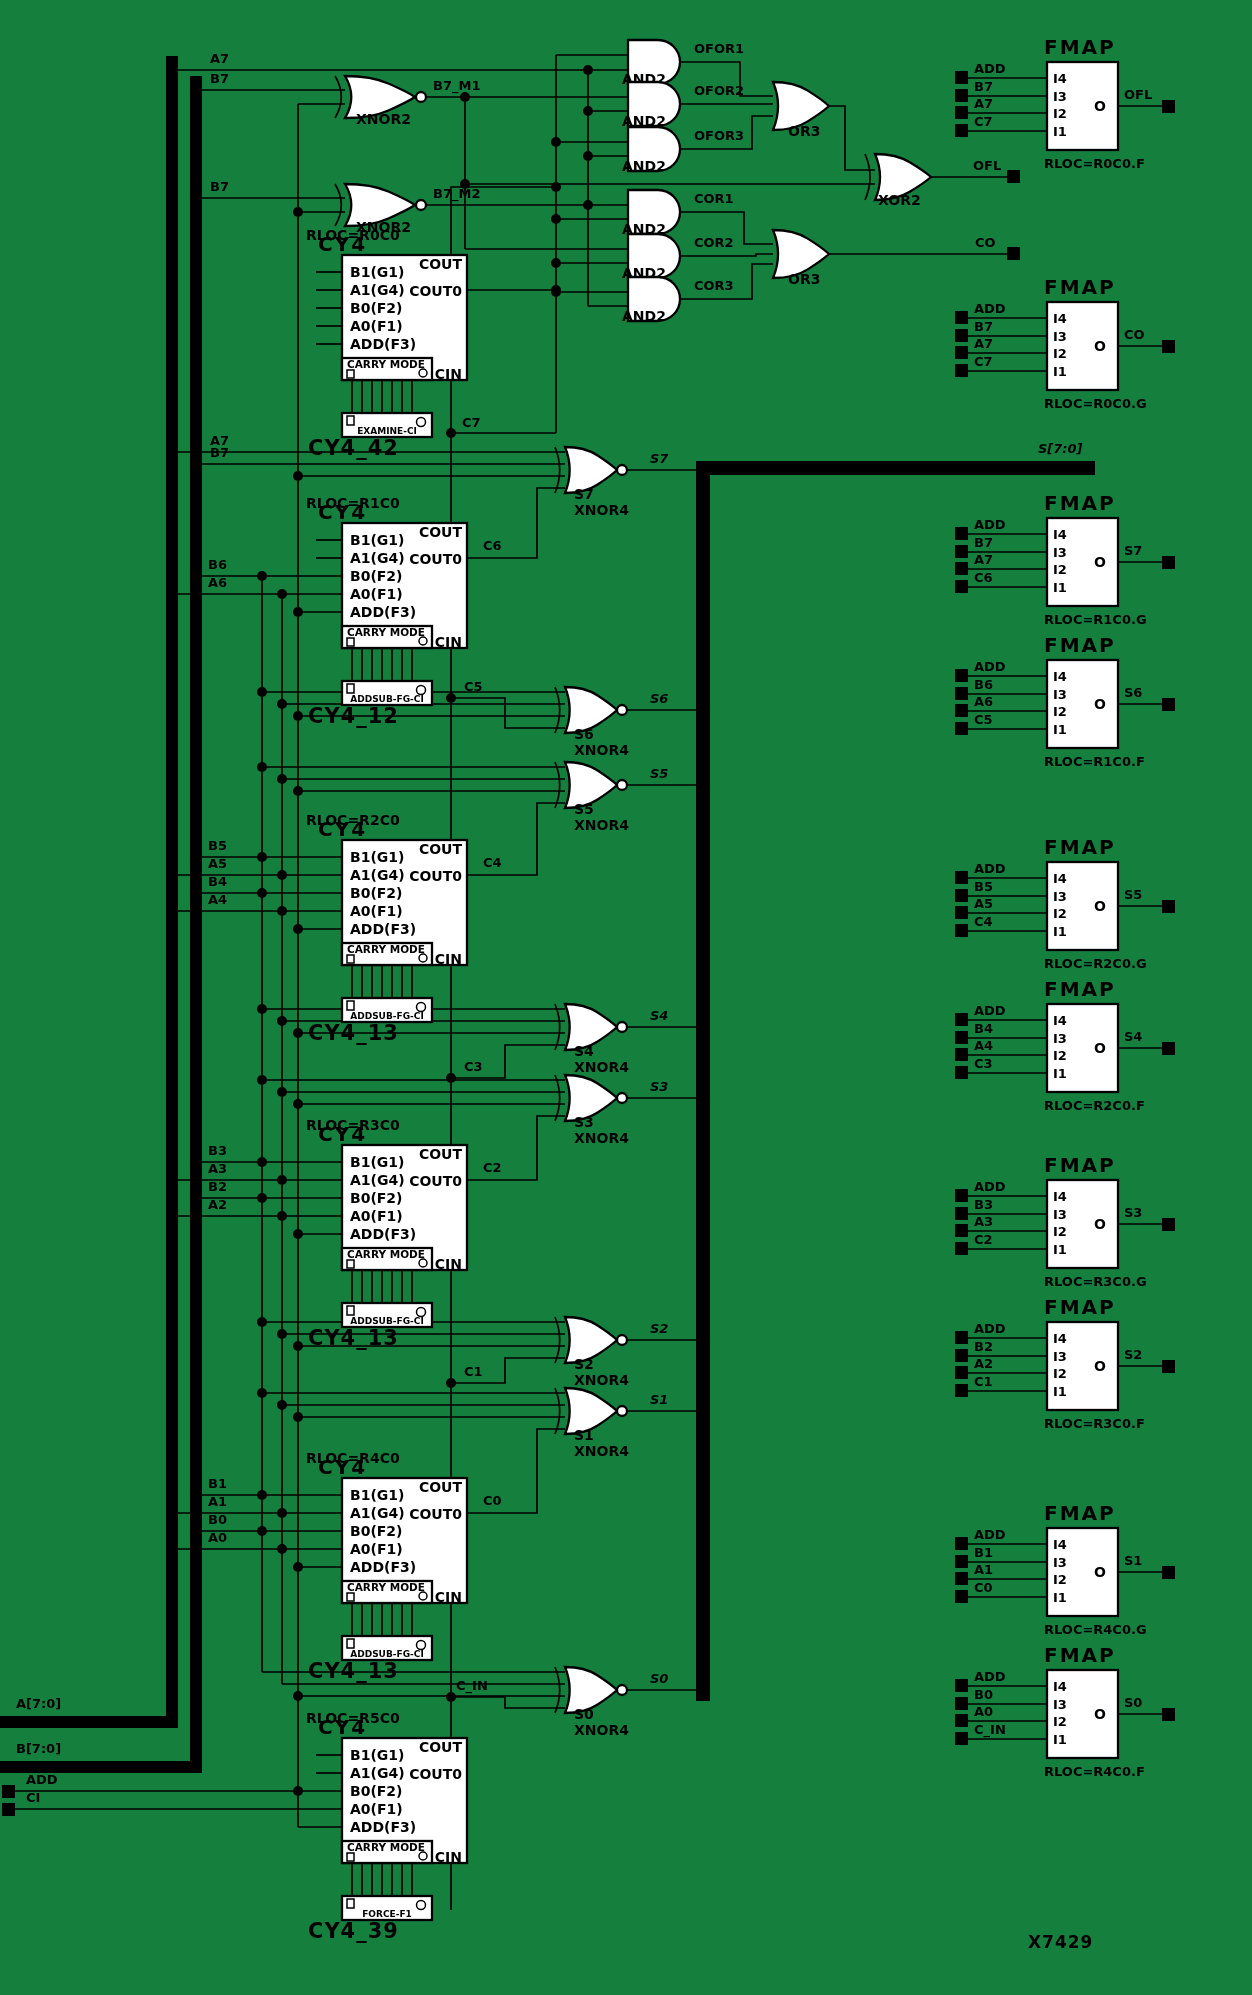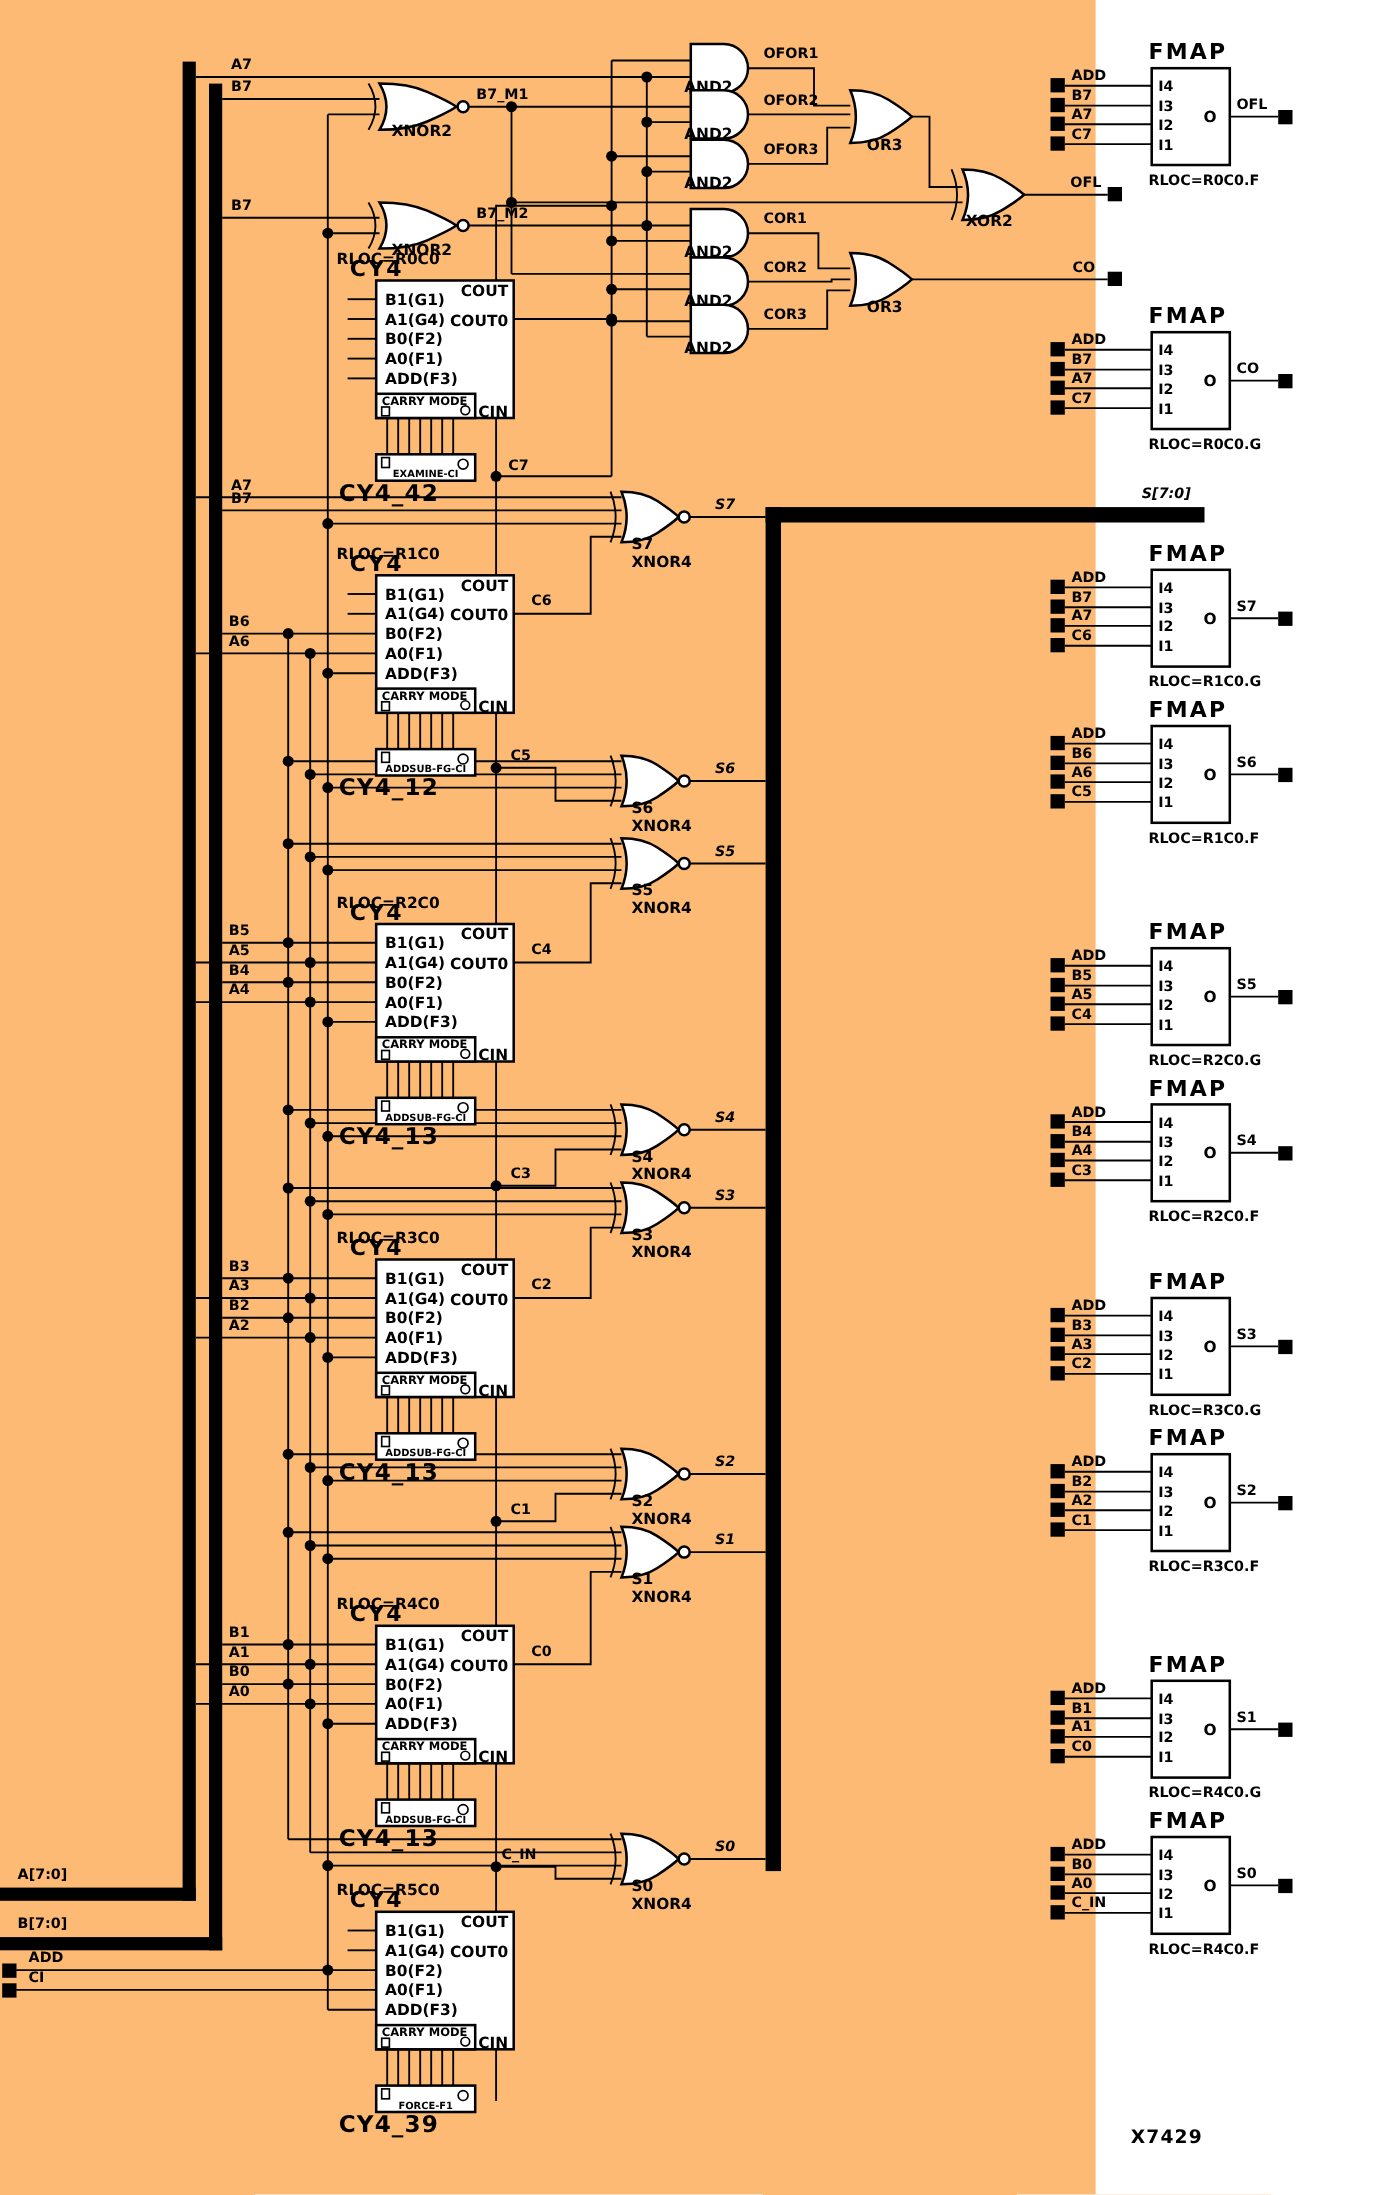--- a/index.html
+++ b/index.html
@@ -1,16 +1,16 @@
 <!DOCTYPE html>
 <html><head>
 <meta charset="utf-8">
 <style>
   html,body{margin:0;padding:0;background:#ffffff;}
-  #stage{position:relative;width:996px;height:1995px;background:#fdba74;}
+  #stage{position:relative;width:1252px;height:1995px;background:#15803d;}
   svg{display:block;}
   .w{stroke:#000;stroke-width:1.7;fill:none;}
   .g{stroke:#000;stroke-width:2.3;fill:#fff;}
   .bx{stroke:#000;stroke-width:2.3;fill:#fff;}
   .thin{stroke:#000;stroke-width:1.5;fill:none;}
   .dot{fill:#000;}
   .pad{fill:#000;}
   .bus{fill:#000;}
   text{font-family:"DejaVu Sans","Liberation Sans",sans-serif;font-weight:bold;fill:#000;}
   .t13{font-size:13px;}

